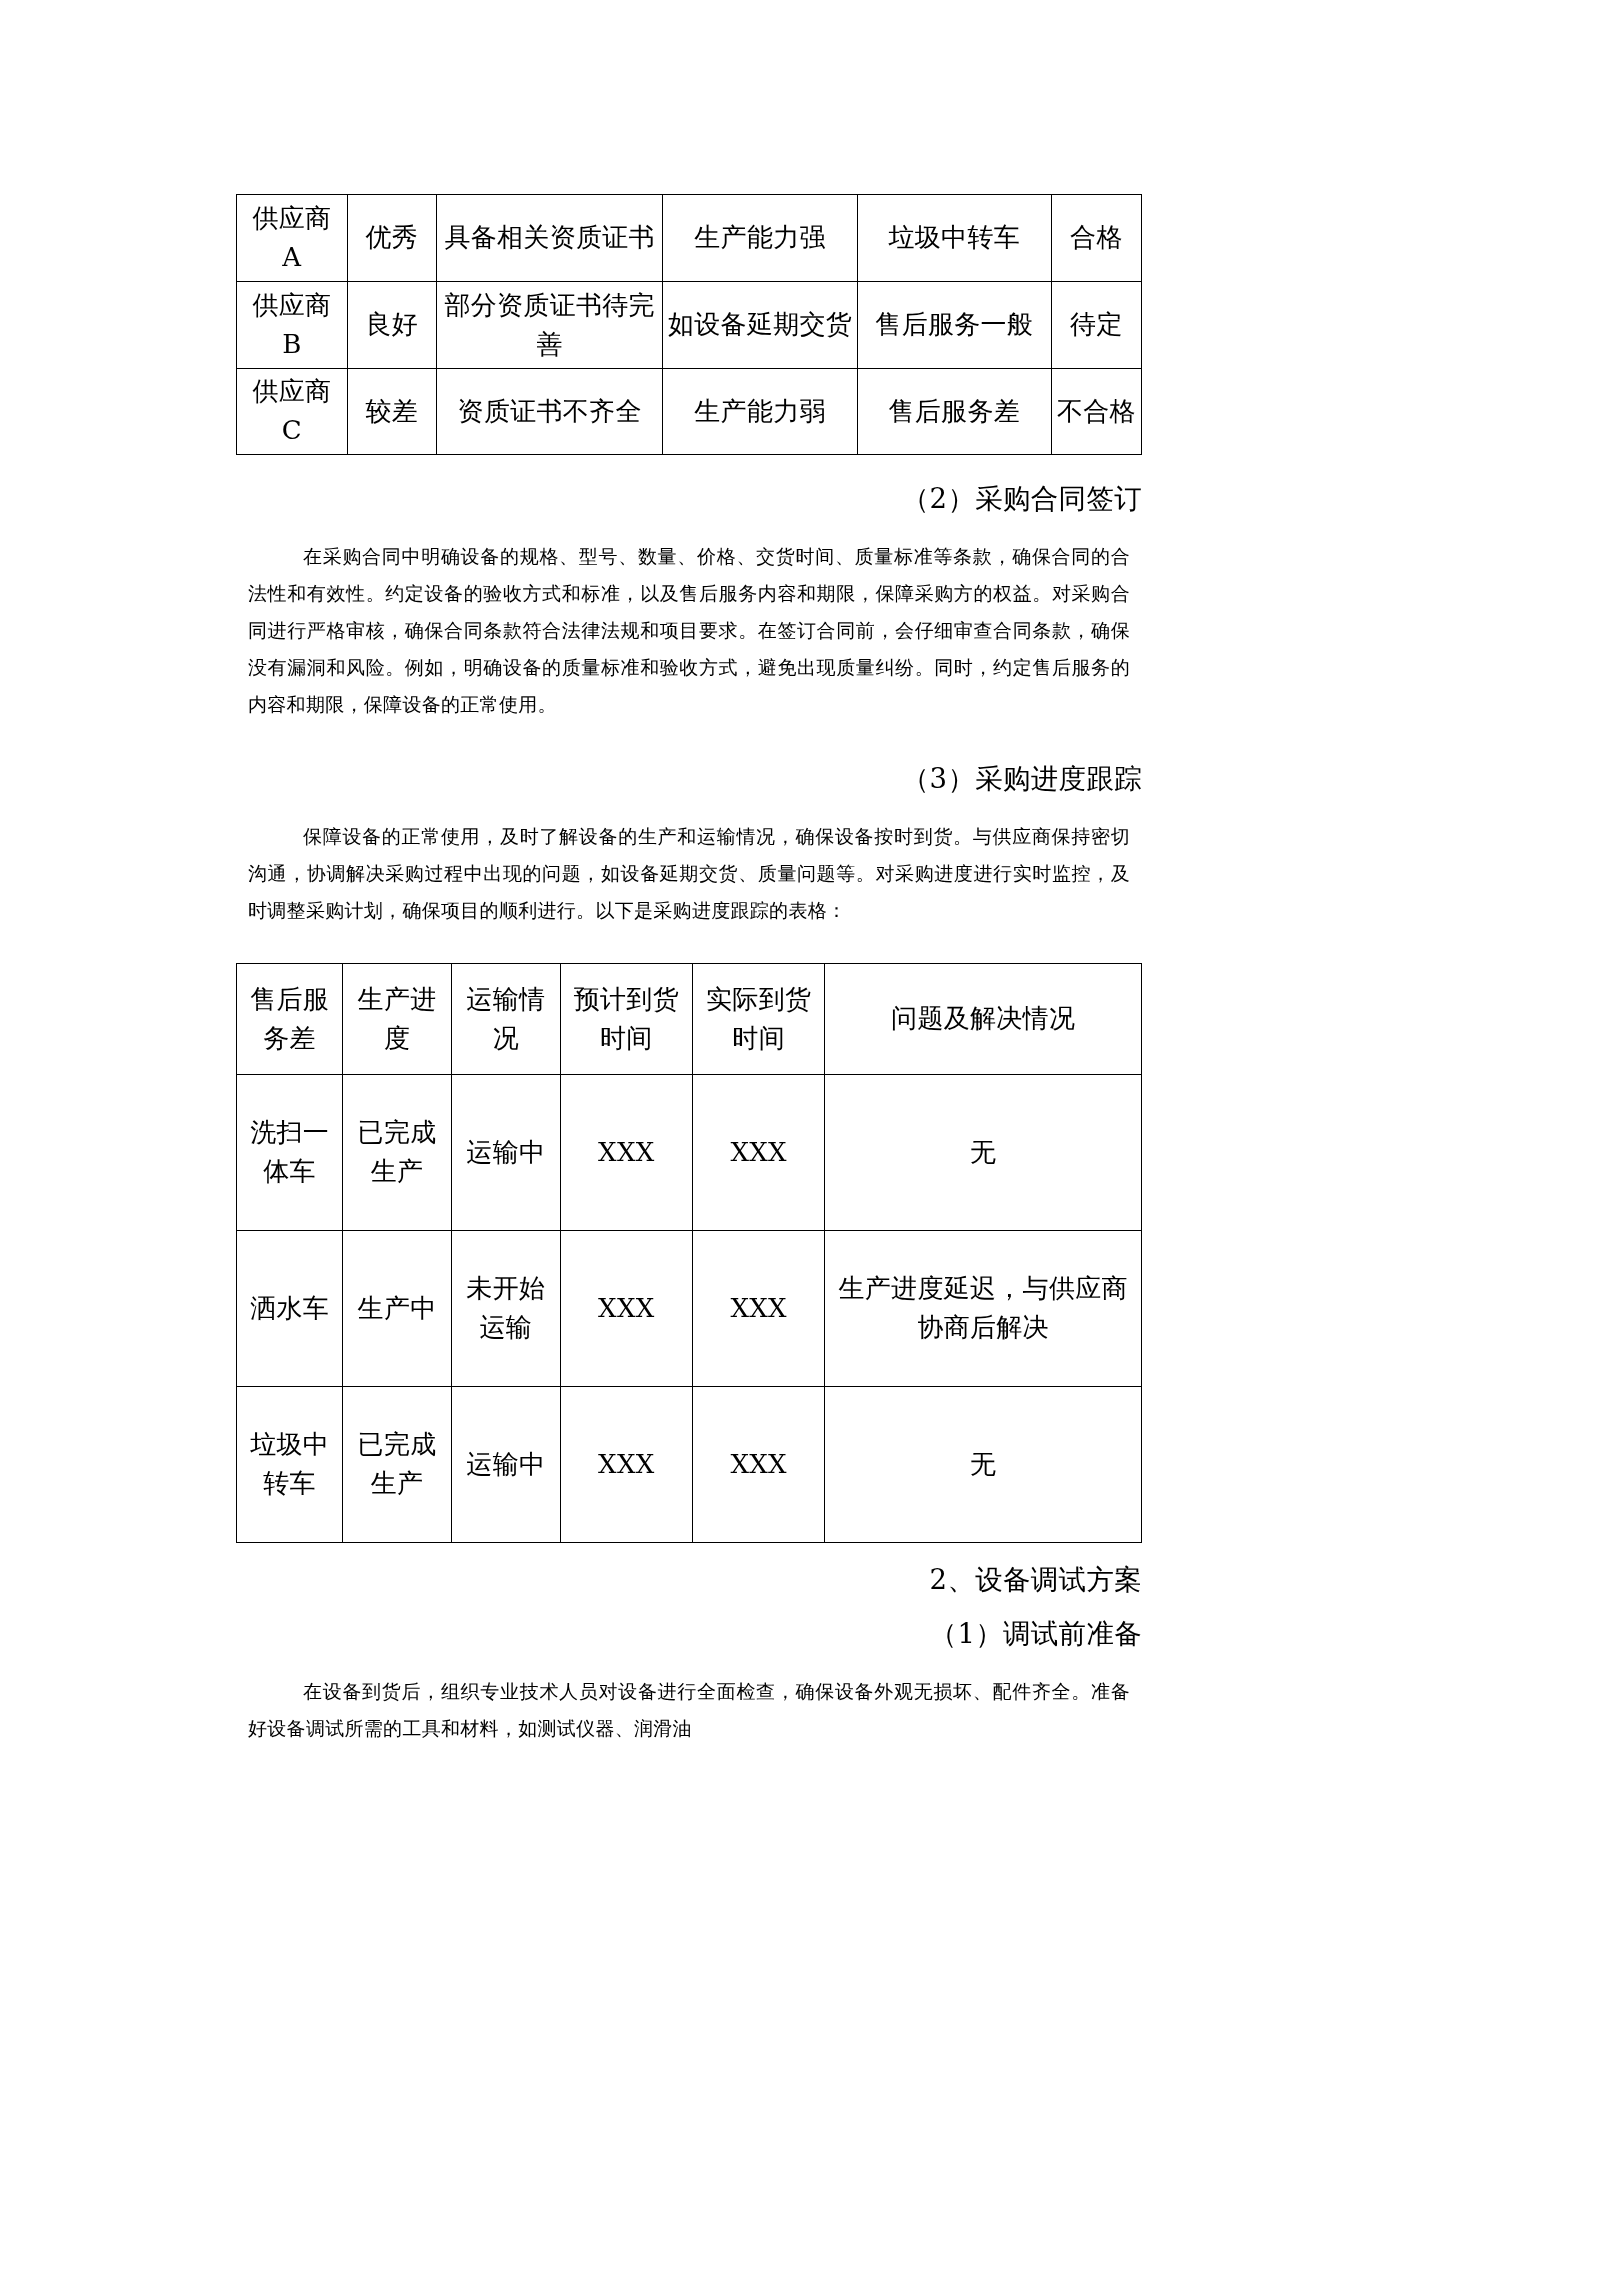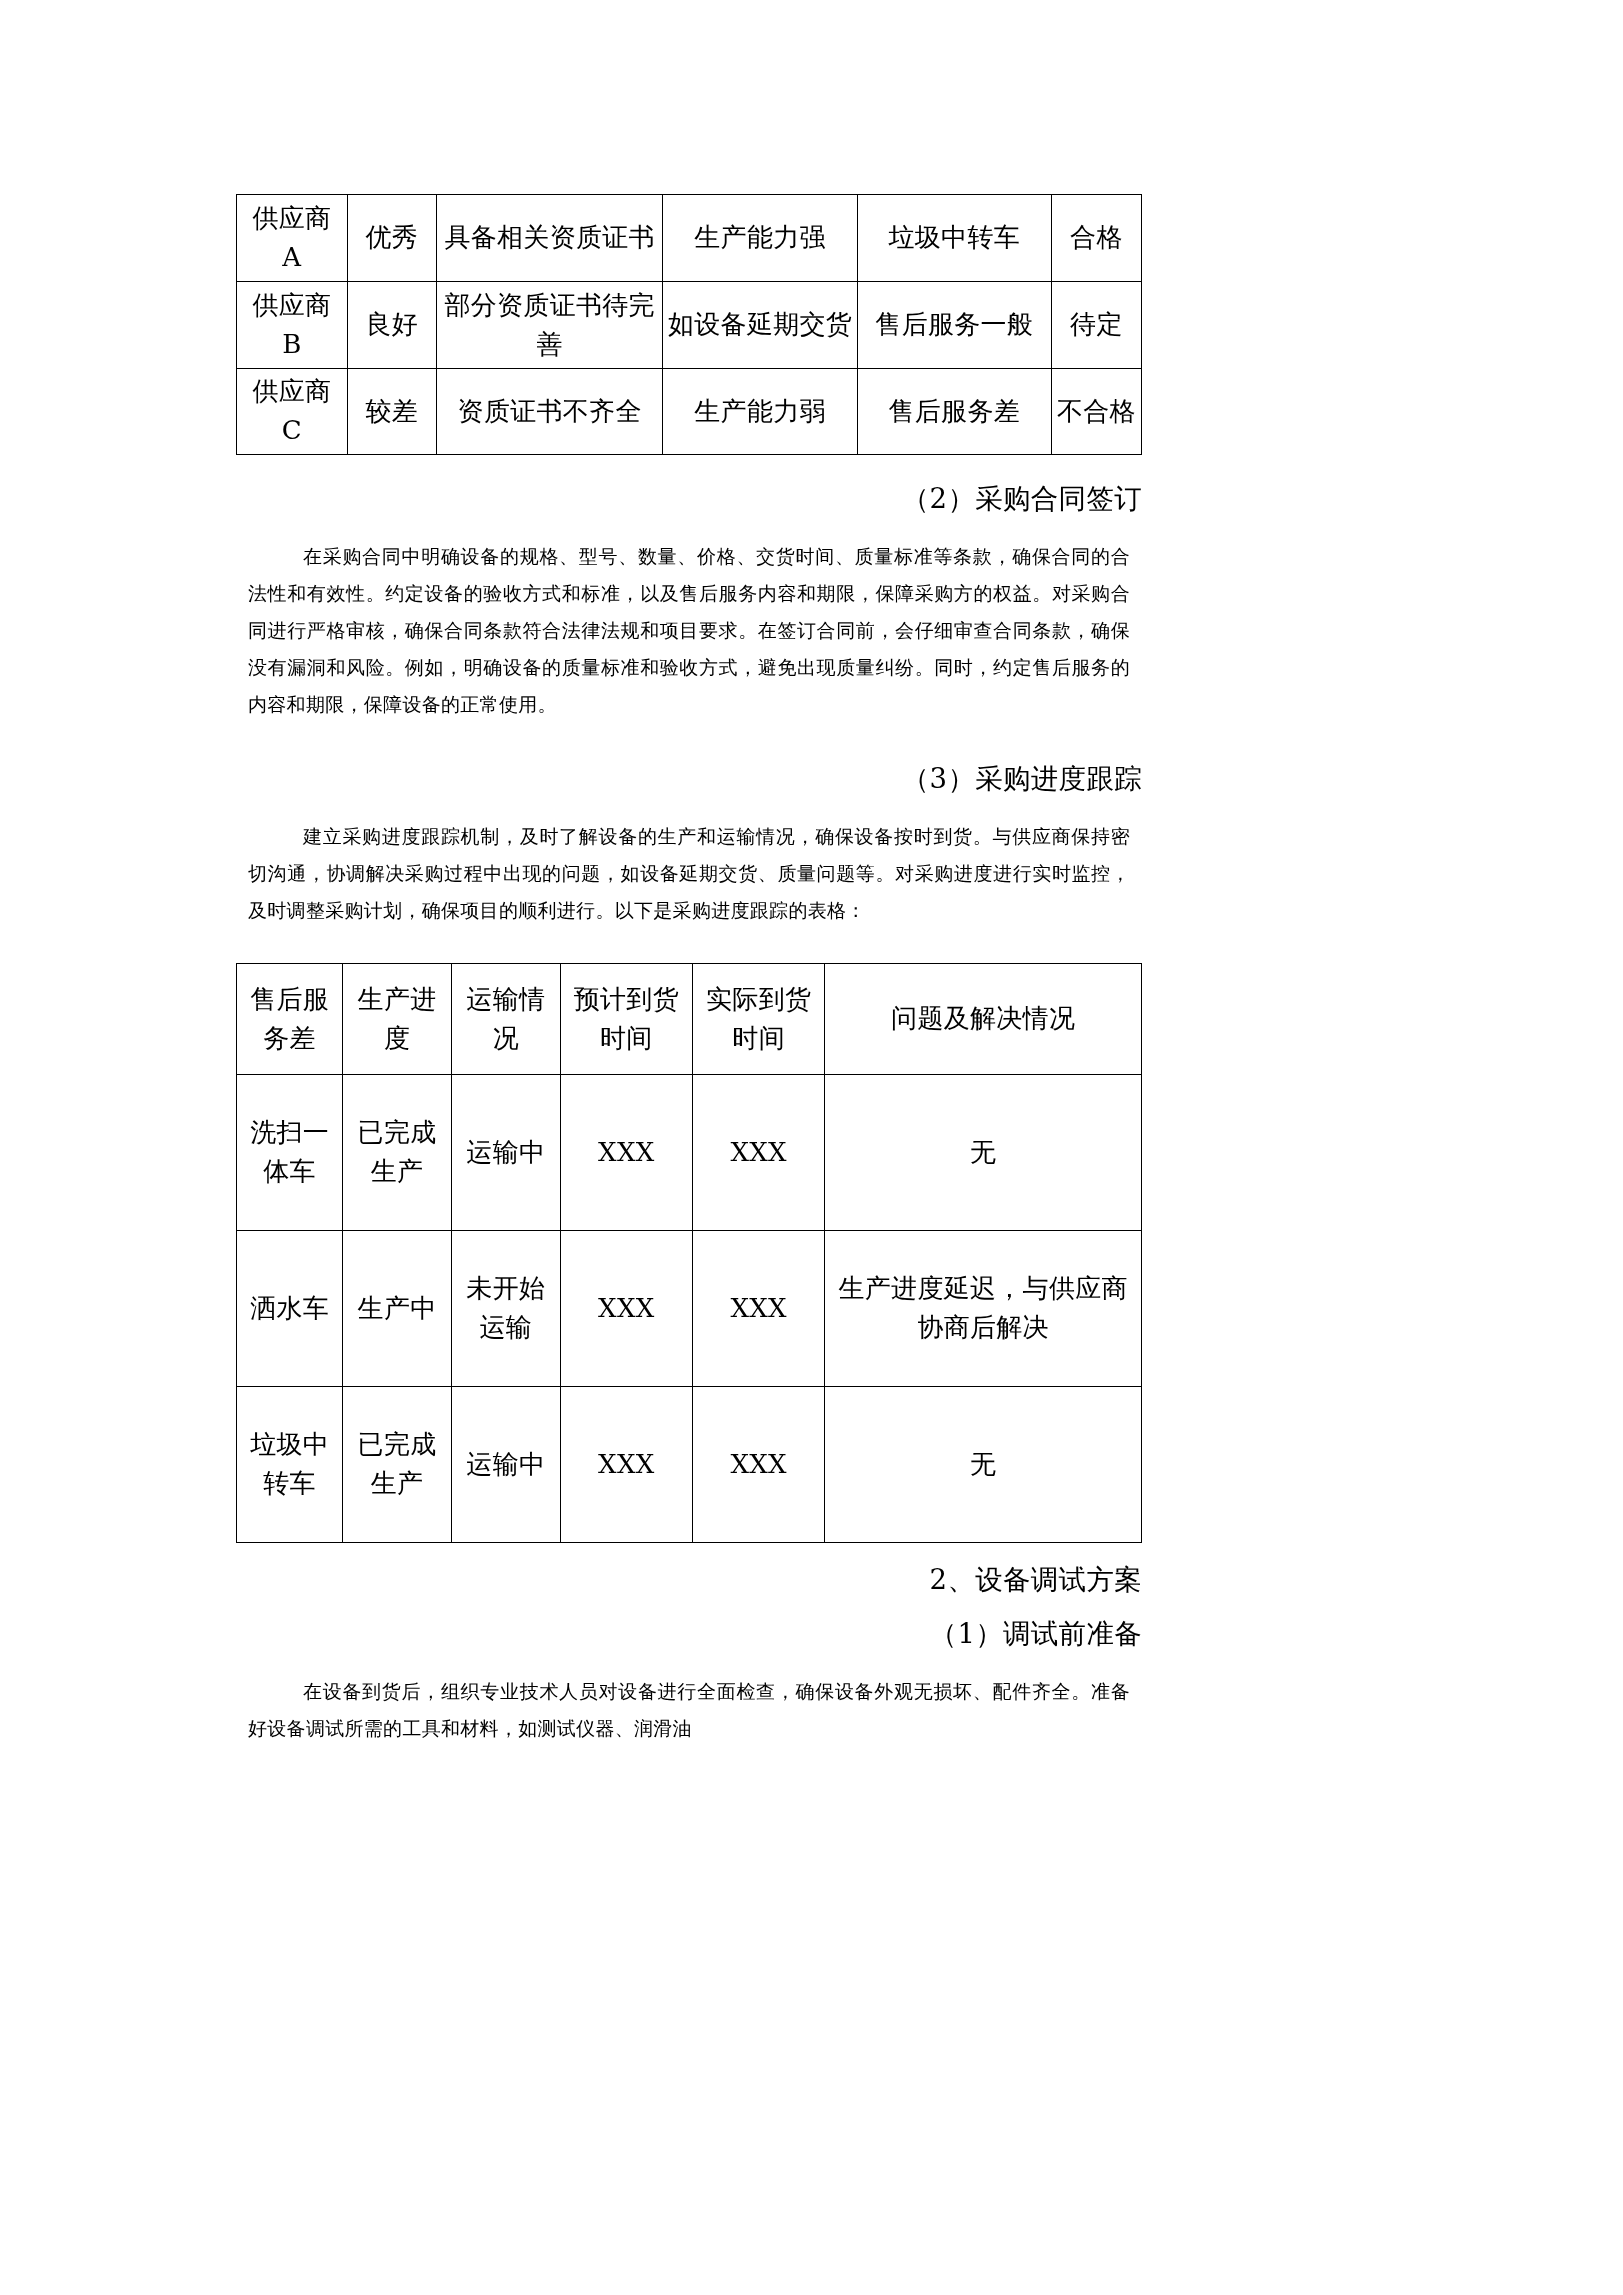--- a/index.html
+++ b/index.html
@@ -119,21 +119,21 @@
     </table>
 
     <div class="gap-md"></div>
 
     <p class="heading">（2）采购合同签订</p>
     <p class="para">在采购合同中明确设备的规格、型号、数量、价格、交货时间、质量标准等条款，确保合同的合法性和有效性。约定设备的验收方式和标准，以及售后服务内容和期限，保障采购方的权益。对采购合同进行严格审核，确保合同条款符合法律法规和项目要求。在签订合同前，会仔细审查合同条款，确保没有漏洞和风险。例如，明确设备的质量标准和验收方式，避免出现质量纠纷。同时，约定售后服务的内容和期限，保障设备的正常使用。</p>
 
     <div class="gap-md"></div>
 
     <p class="heading">（3）采购进度跟踪</p>
-    <p class="para">建立采购进度跟踪机制，及时了解设备的生产和运输情况，确保设备按时到货。与供应商保持密切沟通，协调解决采购过程中出现的问题，如设备延期交货、质量问题等。对采购进度进行实时监控，及时调整采购计划，确保项目的顺利进行。以下是采购进度跟踪的表格：</p>
+    <p class="para">保障设备的正常使用，及时了解设备的生产和运输情况，确保设备按时到货。与供应商保持密切沟通，协调解决采购过程中出现的问题，如设备延期交货、质量问题等。对采购进度进行实时监控，及时调整采购计划，确保项目的顺利进行。以下是采购进度跟踪的表格：</p>
 
     <div class="gap-lg"></div>
 
     <table class="doc-table" id="progress-table">
       <tbody>
         <tr class="head-row">
           <td>售后服务差</td>
           <td>生产进度</td>
           <td>运输情况</td>
           <td>预计到货时间</td>

